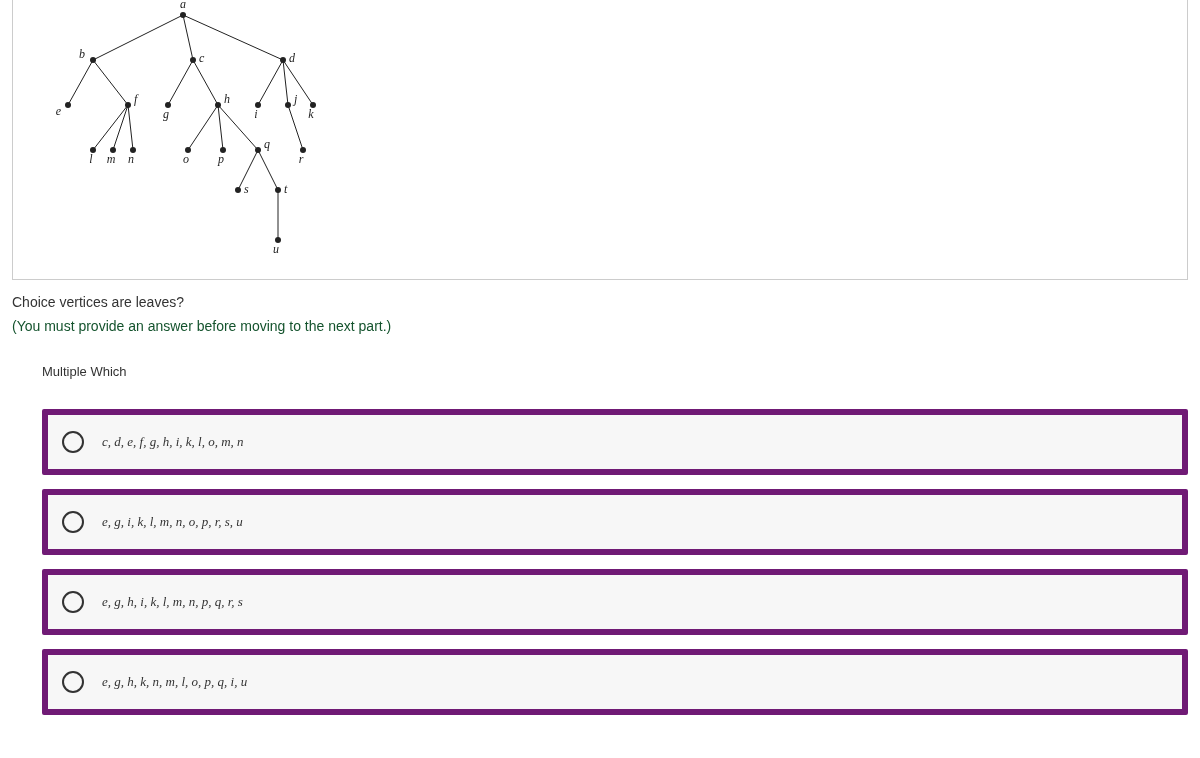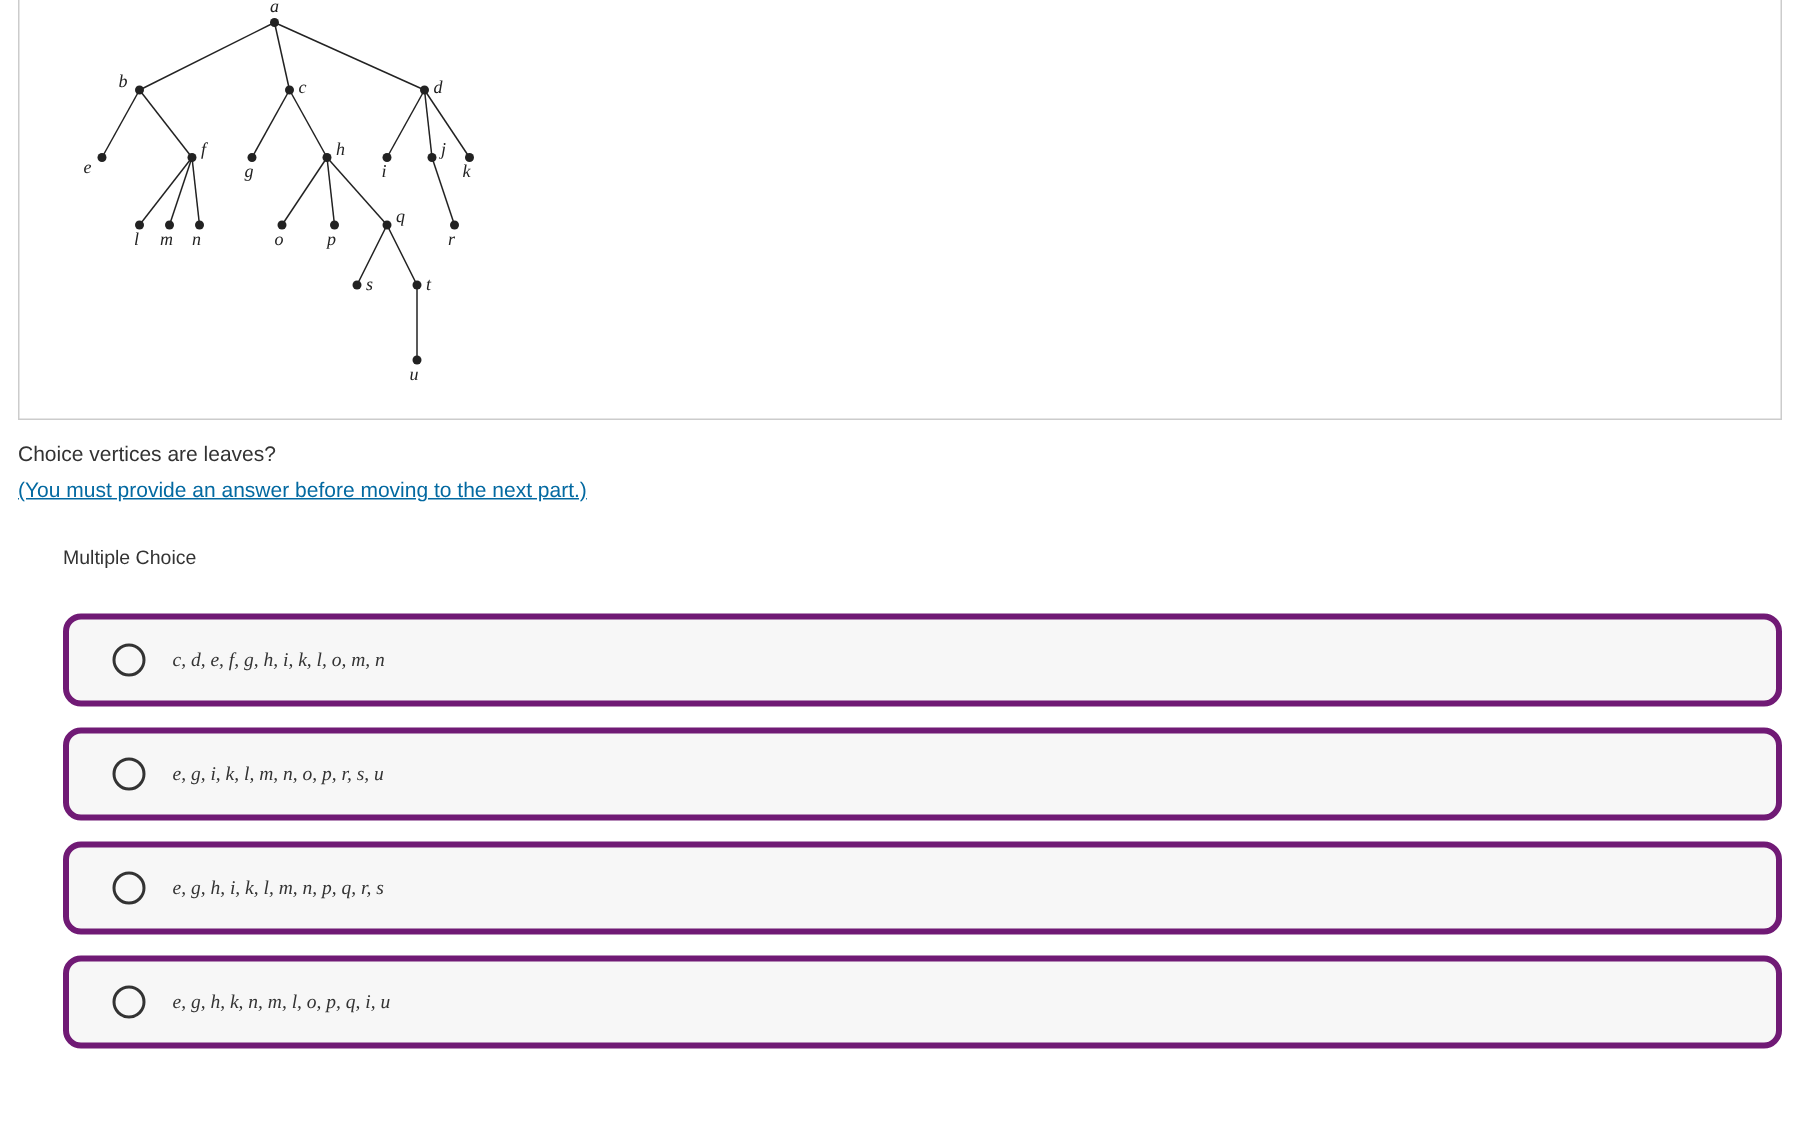--- a/index.html
+++ b/index.html
@@ -22,36 +22,35 @@
     position: absolute;
     top: -10px;
     left: 0;
   }
   .question {
     margin: 8px 0 8px 12px;
     color: #333;
   }
   .instruction {
     margin: 6px 0 30px 12px;
-    color: #0369a1;
-    text-decoration: underline;
+    color: #14532d;
   }
   .mc-label {
     margin: 0 0 30px 42px;
     color: #333;
     font-size: 13px;
   }
   .option {
     display: flex;
     align-items: center;
     background: #f7f7f7;
-    border: 4px solid #701a75;
-    border-radius: 12px;
+    border: 6px solid #701a75;
+    border-radius: 2px;
     margin: 0 12px 14px 42px;
-    padding: 16px 29px;
+    padding: 16px 14px;
   }
   .radio-circle {
     width: 22px;
     height: 22px;
     border: 2px solid #333;
     border-radius: 50%;
     margin-right: 18px;
     flex-shrink: 0;
   }
   .option-text {
@@ -164,21 +163,21 @@
     <circle class="node-dot" cx="265" cy="200" r="3"></circle>
     <text class="node-label" x="271" y="203">t</text>
 
     <circle class="node-dot" cx="265" cy="250" r="3"></circle>
     <text class="node-label" x="263" y="263" text-anchor="middle">u</text>
   </svg>
 </div>
 
 <div class="question">Choice vertices are leaves?</div>
 <div class="instruction">(You must provide an answer before moving to the next part.)</div>
-<div class="mc-label">Multiple Choice</div>
+<div class="mc-label">Multiple Which</div>
 
 <div class="option">
   <div class="radio-circle"></div>
   <span class="option-text">c, d, e, f, g, h, i, k, l, o, m, n</span>
 </div>
 
 <div class="option">
   <div class="radio-circle"></div>
   <span class="option-text">e, g, i, k, l, m, n, o, p, r, s, u</span>
 </div>

